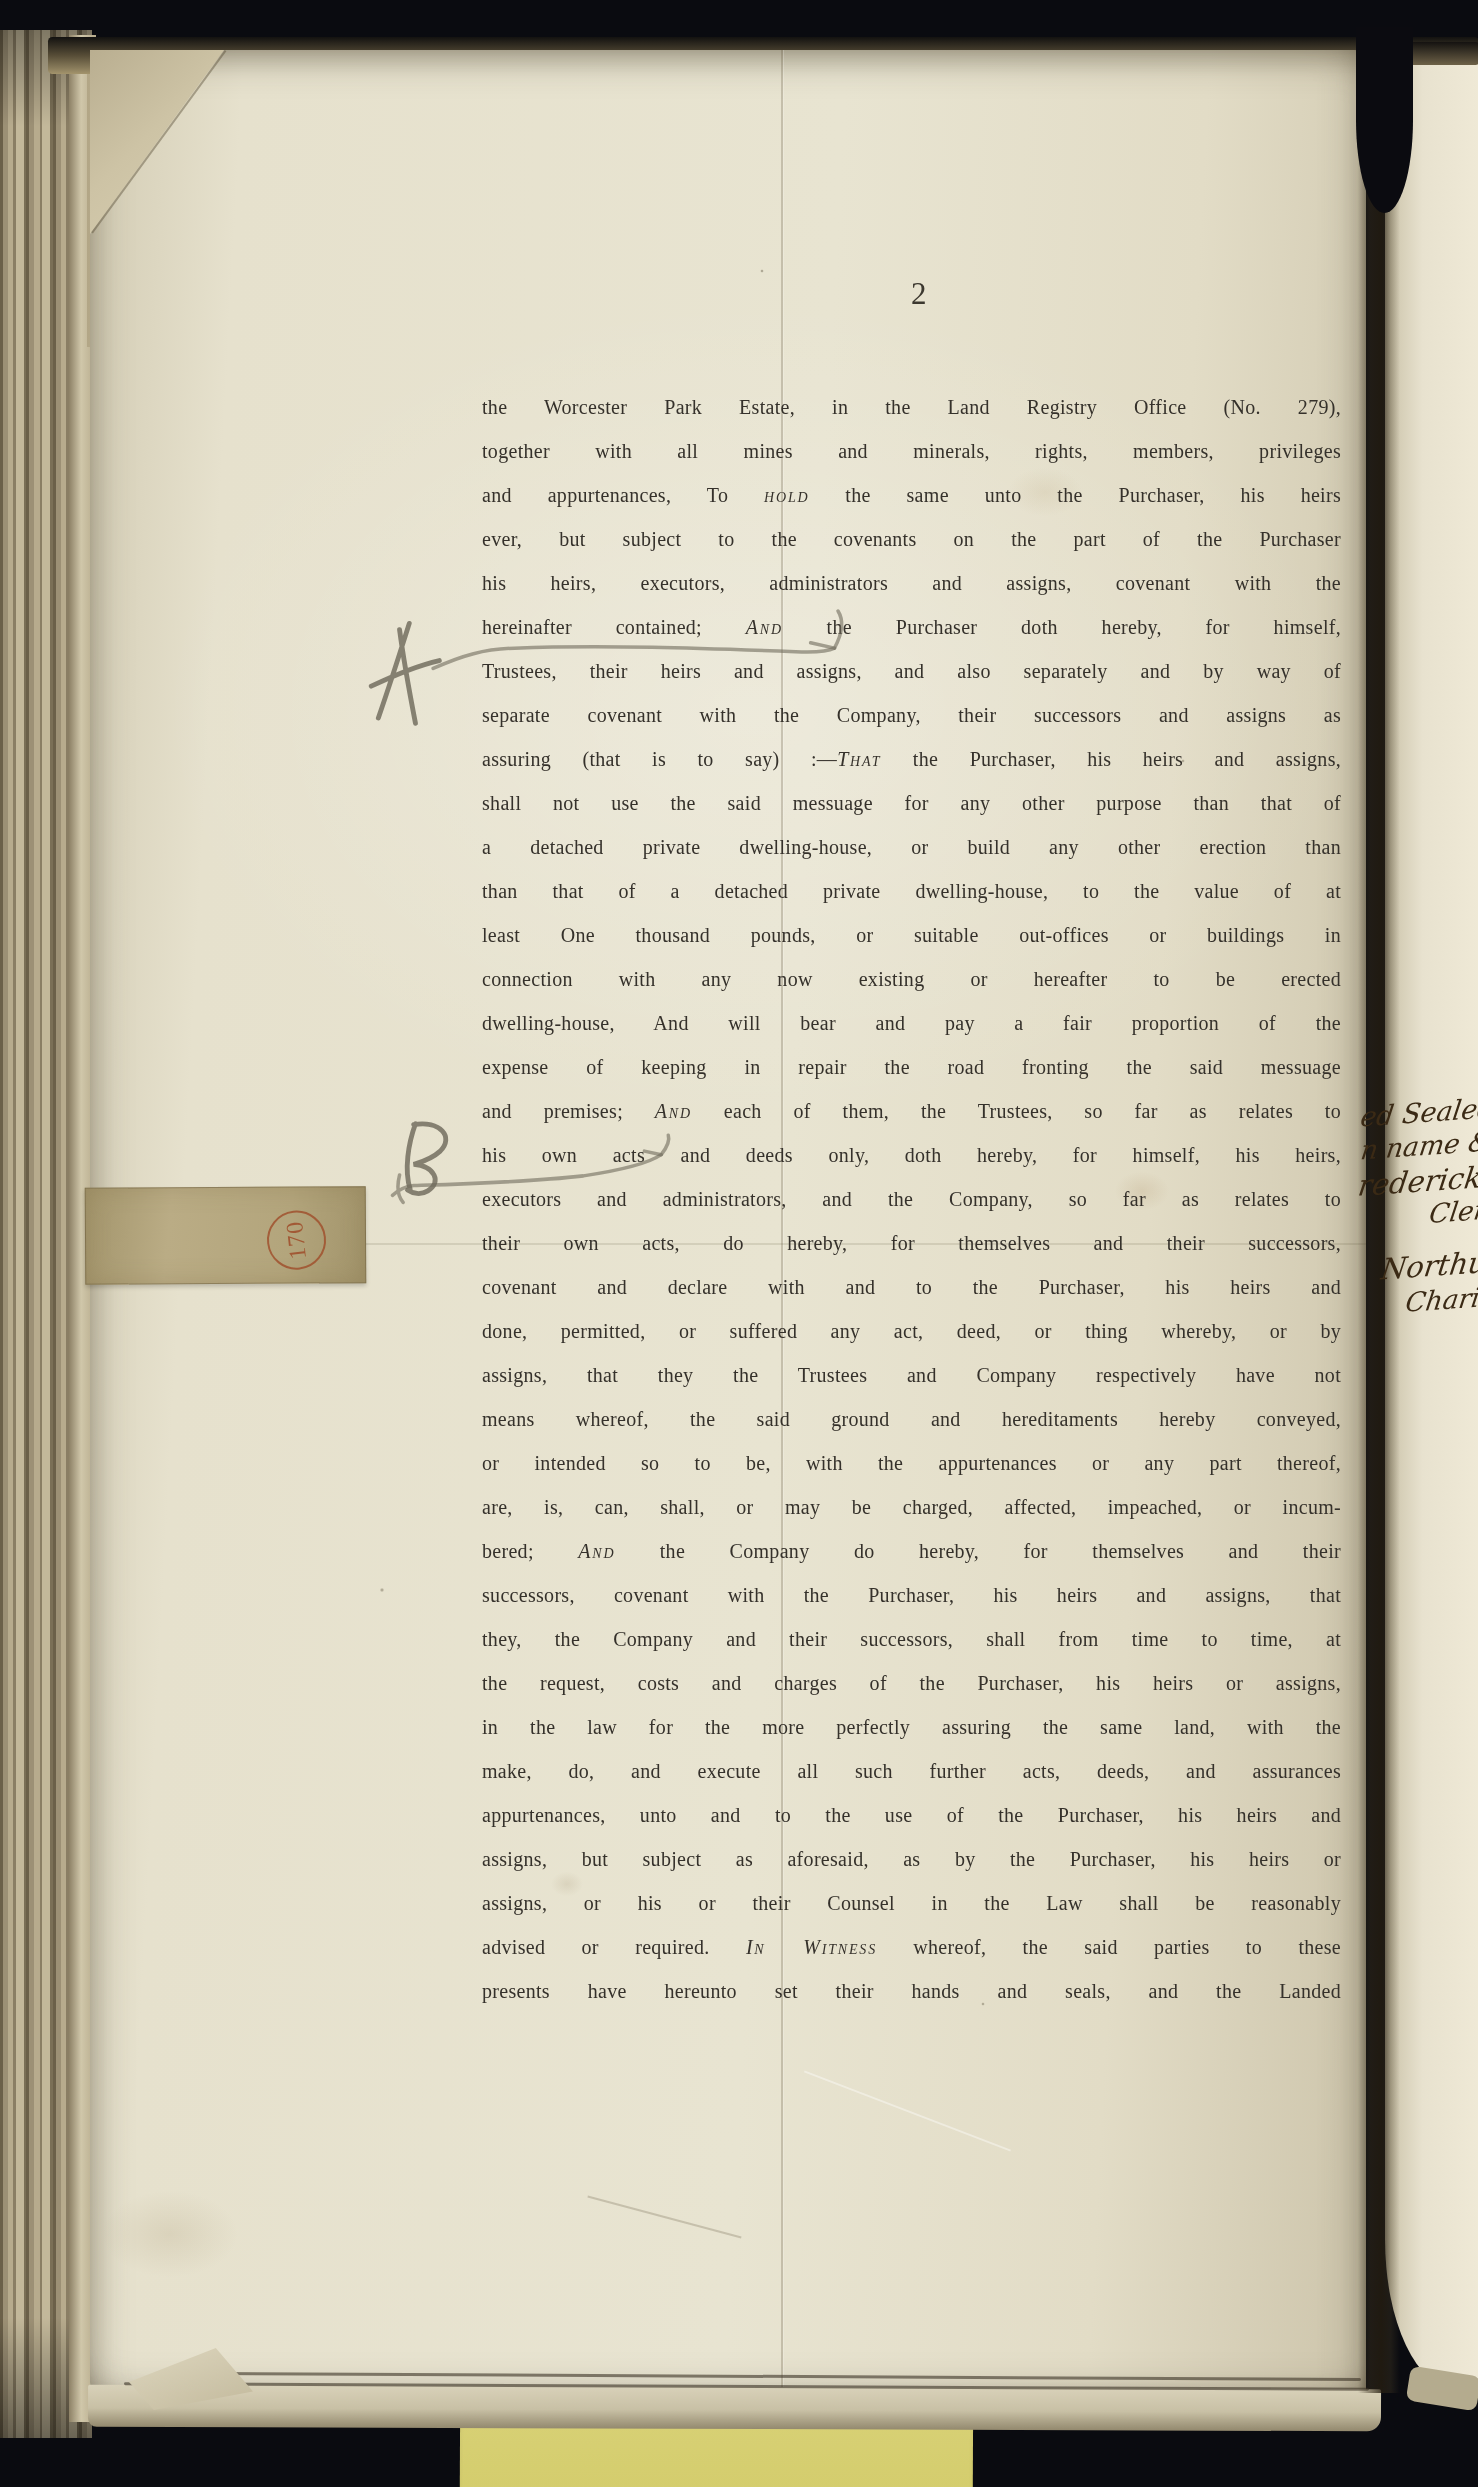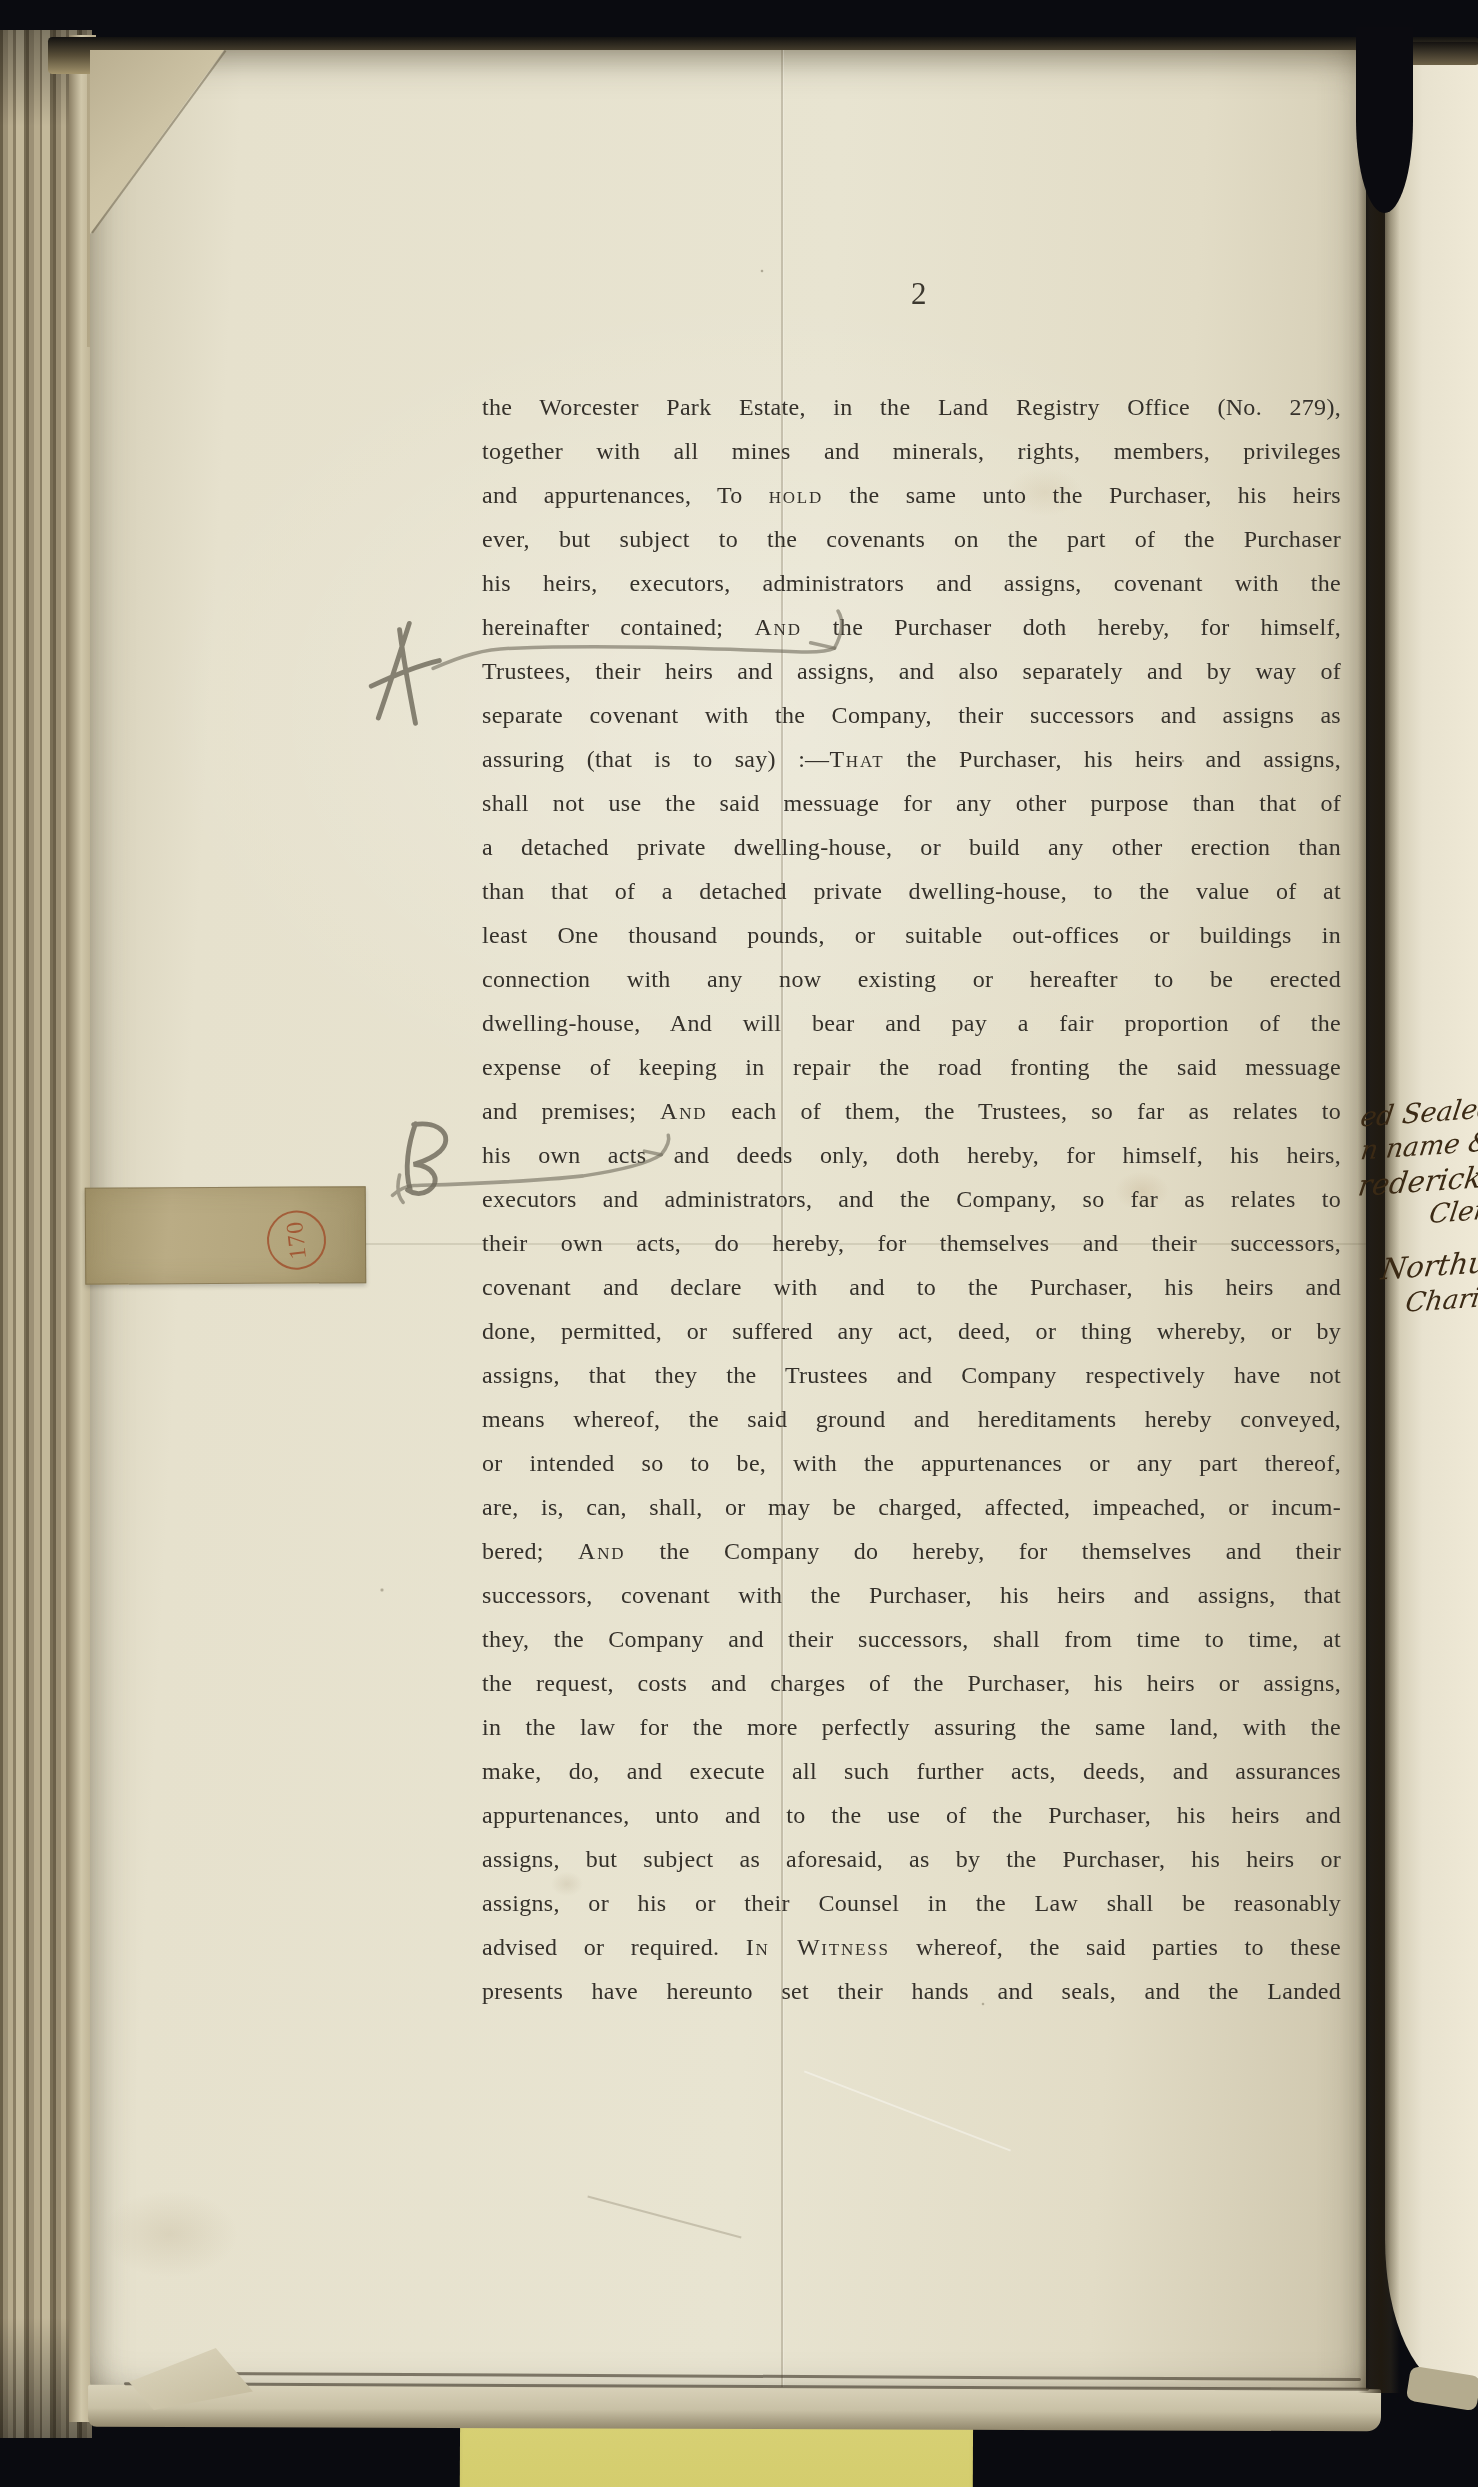--- a/index.html
+++ b/index.html
@@ -50,23 +50,23 @@
     radial-gradient(39px 28px at 1052px 1141px,rgba(150,110,60,.14),transparent 70%),
     radial-gradient(23px 17.7px at 477px 1834px,rgba(120,95,55,.12),transparent 70%),
     radial-gradient(97px 62px at 80px 2184px,rgba(130,105,60,.12),transparent 70%),
     radial-gradient(2.7px 2.7px at 672px 221px,rgba(60,50,30,.55),transparent 65%),
     radial-gradient(2.7px 2.7px at 1093px 711px,rgba(60,50,30,.5),transparent 65%),
     radial-gradient(3.5px 3.5px at 292px 1540px,rgba(60,50,30,.45),transparent 65%),
     radial-gradient(2.7px 2.7px at 893px 1954px,rgba(60,50,30,.5),transparent 65%);}
   
   .page-number{position:absolute;left:821px;top:226px;font-size:31px;color:#3c382f;}
   .text-block{position:absolute;left:392px;top:335px;width:859px;color:#35312b;
-    font-size:24px;line-height:44px;letter-spacing:0.3px;word-spacing:2.7px;}
+    font-size:20px;line-height:44px;letter-spacing:0.3px;word-spacing:2.7px;}
   .line{text-align:justify;text-align-last:justify;}
-  .sc{font-variant:small-caps;letter-spacing:1.8px;}
+  .sc{font-variant:small-caps;letter-spacing:1.8px;font-style:italic;}
   
   .seam{position:absolute;height:2.7px;background:rgba(58,50,36,.6);z-index:4;border-radius:1.8px;}
   .seam1{left:212px;top:2375px;width:1149px;transform:rotate(.3deg);}
   .seam2{left:124px;top:2385px;width:1245px;transform:rotate(.25deg);}
   .under-edge{position:absolute;left:88px;top:2387px;width:1293px;height:42px;z-index:3;
     background:linear-gradient(180deg,#d8d1b9,#c8c0a5 55%,#93896e);
     border-radius:1.8px 1.8px 14px 8.8px;transform:rotate(.2deg);}
   .dogear{position:absolute;left:129px;top:2348px;width:124px;height:62px;z-index:4;
     background:linear-gradient(160deg,#ded7bf,#c2b99c);
     clip-path:polygon(0 55%,70% 0,100% 70%,20% 100%);}

